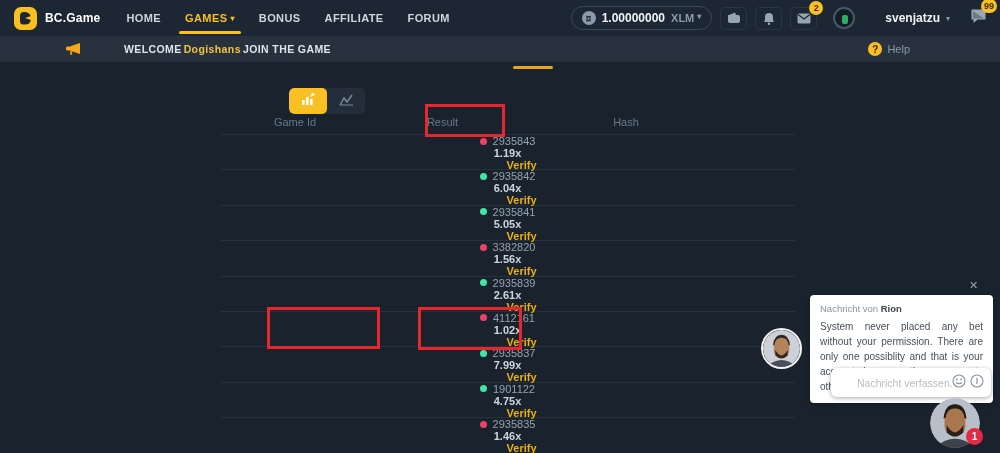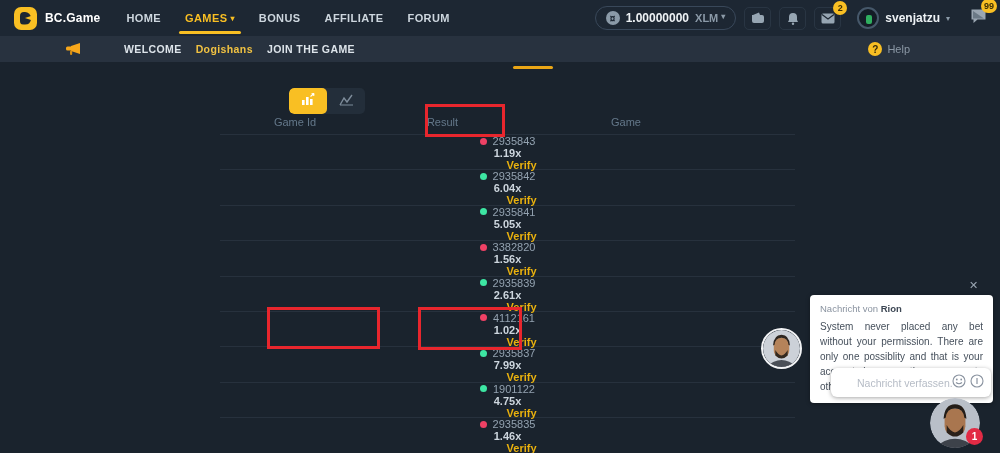--- a/index.html
+++ b/index.html
@@ -22,28 +22,28 @@
   .balance-pill { display:flex; align-items:center; gap:6px; border:1px solid #39485a; border-radius:14px; height:24px; padding:0 10px; cursor:pointer; }
   .coin-icon { width:14px; height:14px; border-radius:50%; background:#8b9aa8; color:#1d2733; font-size:10px; font-weight:bold; display:flex; align-items:center; justify-content:center; }
   .balance-amount { color:#eef2f5; font-size:12px; font-weight:bold; }
   .balance-currency { color:#8b9aa8; font-size:11px; font-weight:bold; display:flex; align-items:flex-start; gap:3px; }
   .icon-btn { width:27px; height:23px; border:1px solid #36445480; border-radius:5px; display:flex; align-items:center; justify-content:center; position:relative; cursor:pointer; color:#96a5b2; }
   .icon-btn svg { display:block; }
   .badge { position:absolute; top:-7px; right:-7px; min-width:14px; height:14px; border-radius:8px; background:#f9bf23; color:#3d2f05; font-size:9px; font-weight:bold; display:flex; align-items:center; justify-content:center; padding:0 3px; }
   .user-box { display:flex; align-items:center; gap:6px; margin-left:8px; cursor:pointer; }
   .user-avatar { width:22px; height:22px; border-radius:50%; border:2px solid #46586a; background:#141c26; position:relative; }
   .user-avatar::after { content:""; position:absolute; left:7px; top:6px; width:6px; height:9px; background:#2fae5f; border-radius:2px; }
-  .user-name { color:#eef2f5; font-size:12px; font-weight:bold; }
+  .user-name { color:#eef2f5; font-size:12px; font-weight:bold;margin-left:24px; }
   .user-caret { color:#8b9aa8; font-size:8px; }
   .chat-toggle { margin-left:8px; position:relative; color:#aeb9c4; cursor:pointer; width:24px; height:24px; display:flex; align-items:center; justify-content:center; }
 
   
   .welcome-bar { position:absolute; top:36px; left:0; width:1000px; height:26px; background:#28323f; display:flex; align-items:center; padding:0 18px; z-index:4; }
   .megaphone { margin-left:48px; display:flex; align-items:center; }
-  .welcome-text { margin-left:42px; font-size:10.5px; font-weight:bold; letter-spacing:.4px; color:#dde4ea; display:flex; gap:14px; }
+  .welcome-text { margin-left:42px; font-size:10.5px; font-weight:bold; letter-spacing:.4px; color:#dde4ea; display:flex; gap:2px; }
   .welcome-name { color:#f1c242; }
   .help-box { margin-left:auto; margin-right:72px; display:flex; align-items:center; gap:5px; cursor:pointer; }
   .help-icon { width:14px; height:14px; border-radius:50%; background:#f9bf23; color:#35290a; font-size:10px; font-weight:bold; display:flex; align-items:center; justify-content:center; }
   .help-label { color:#8b98a5; font-size:11px; }
 
   
   .content { position:absolute; top:62px; left:0; width:816px; height:391px; background:#1a232d; }
   .tab-indicator { position:absolute; left:513px; top:4px; width:40px; height:3px; background:#eaa616; border-radius:2px; }
   .toggle-group { position:absolute; left:289px; top:26px; height:26px; display:flex; background:#232e3a; border-radius:5px; overflow:hidden; }
   .toggle-btn { width:38px; height:26px; display:flex; align-items:center; justify-content:center; cursor:pointer; color:#7d8c9a; }
@@ -207,21 +207,21 @@
               <path d="M1 11 H14" stroke="currentColor" stroke-width="1"></path>
             </svg>
         </span>
       </div>
     </div>
 
     <div class="history-table">
       <div class="t-head">
         <div class="h-id">Game Id</div>
         <div class="h-result">Result</div>
-        <div class="h-hash">Game</div>
+        <div class="h-hash">Hash</div>
         <div class="h-spacer"></div>
       </div>
       <div id="table-body">
           <div class="t-row">
             <div class="c-id">
               <span class="dot red"></span>
               <span class="id-text">2935843</span>
             </div>
             <div class="c-result">1.19x</div>
             <div class="c-hash">5183a2ea7e9d8e13fb79bbf21bc9ffc804dada4a210f4f18436c5</div>

